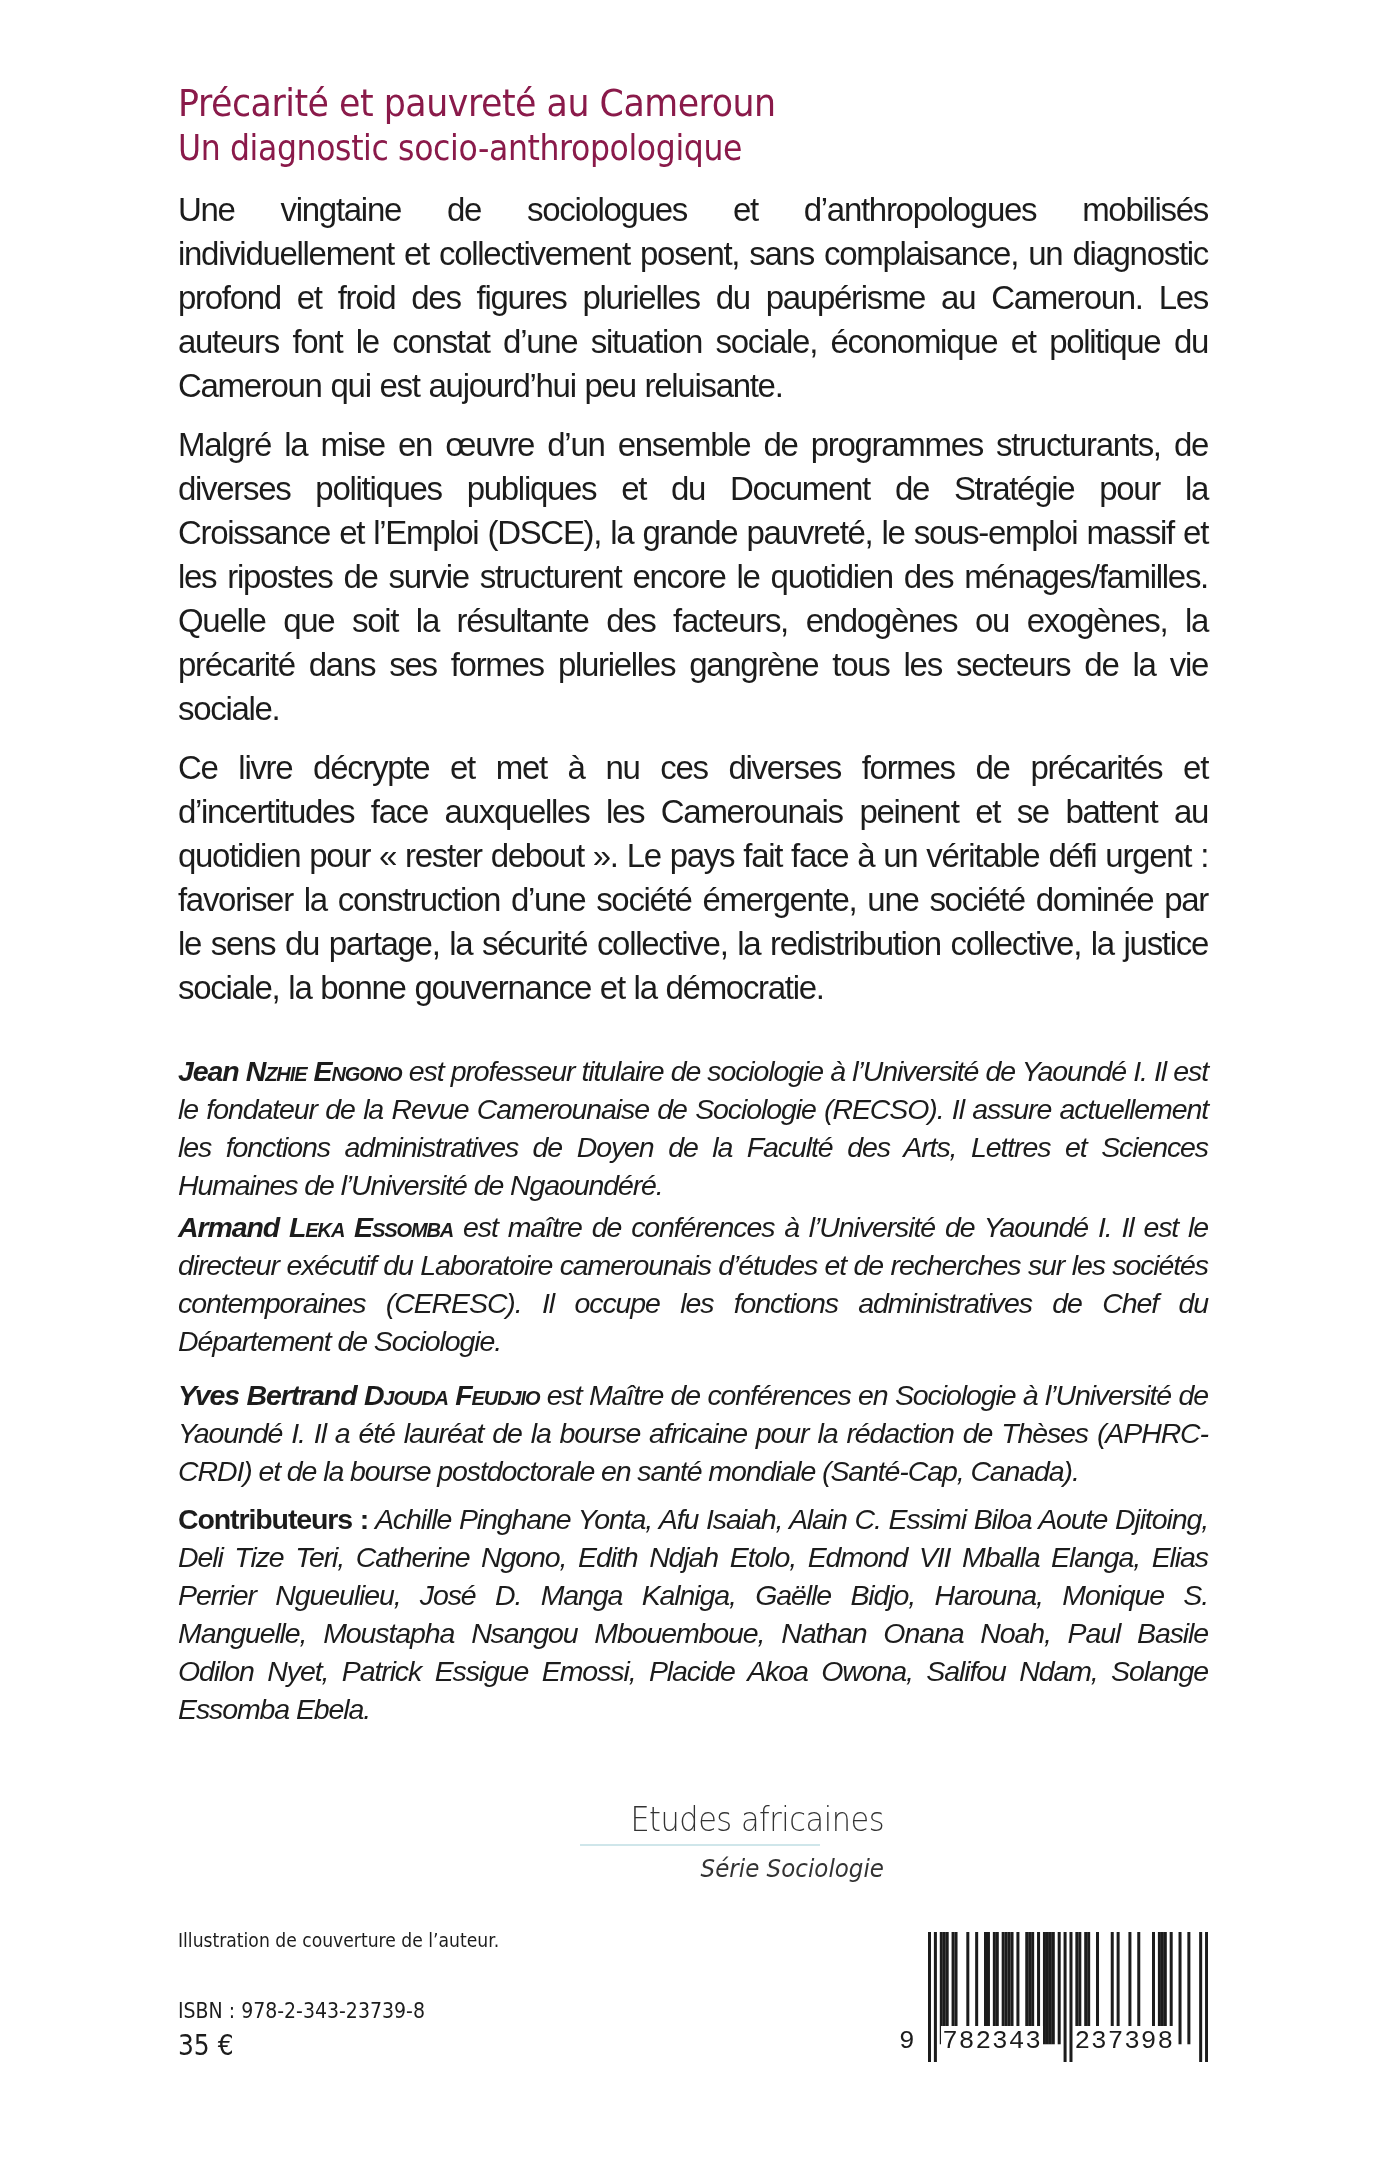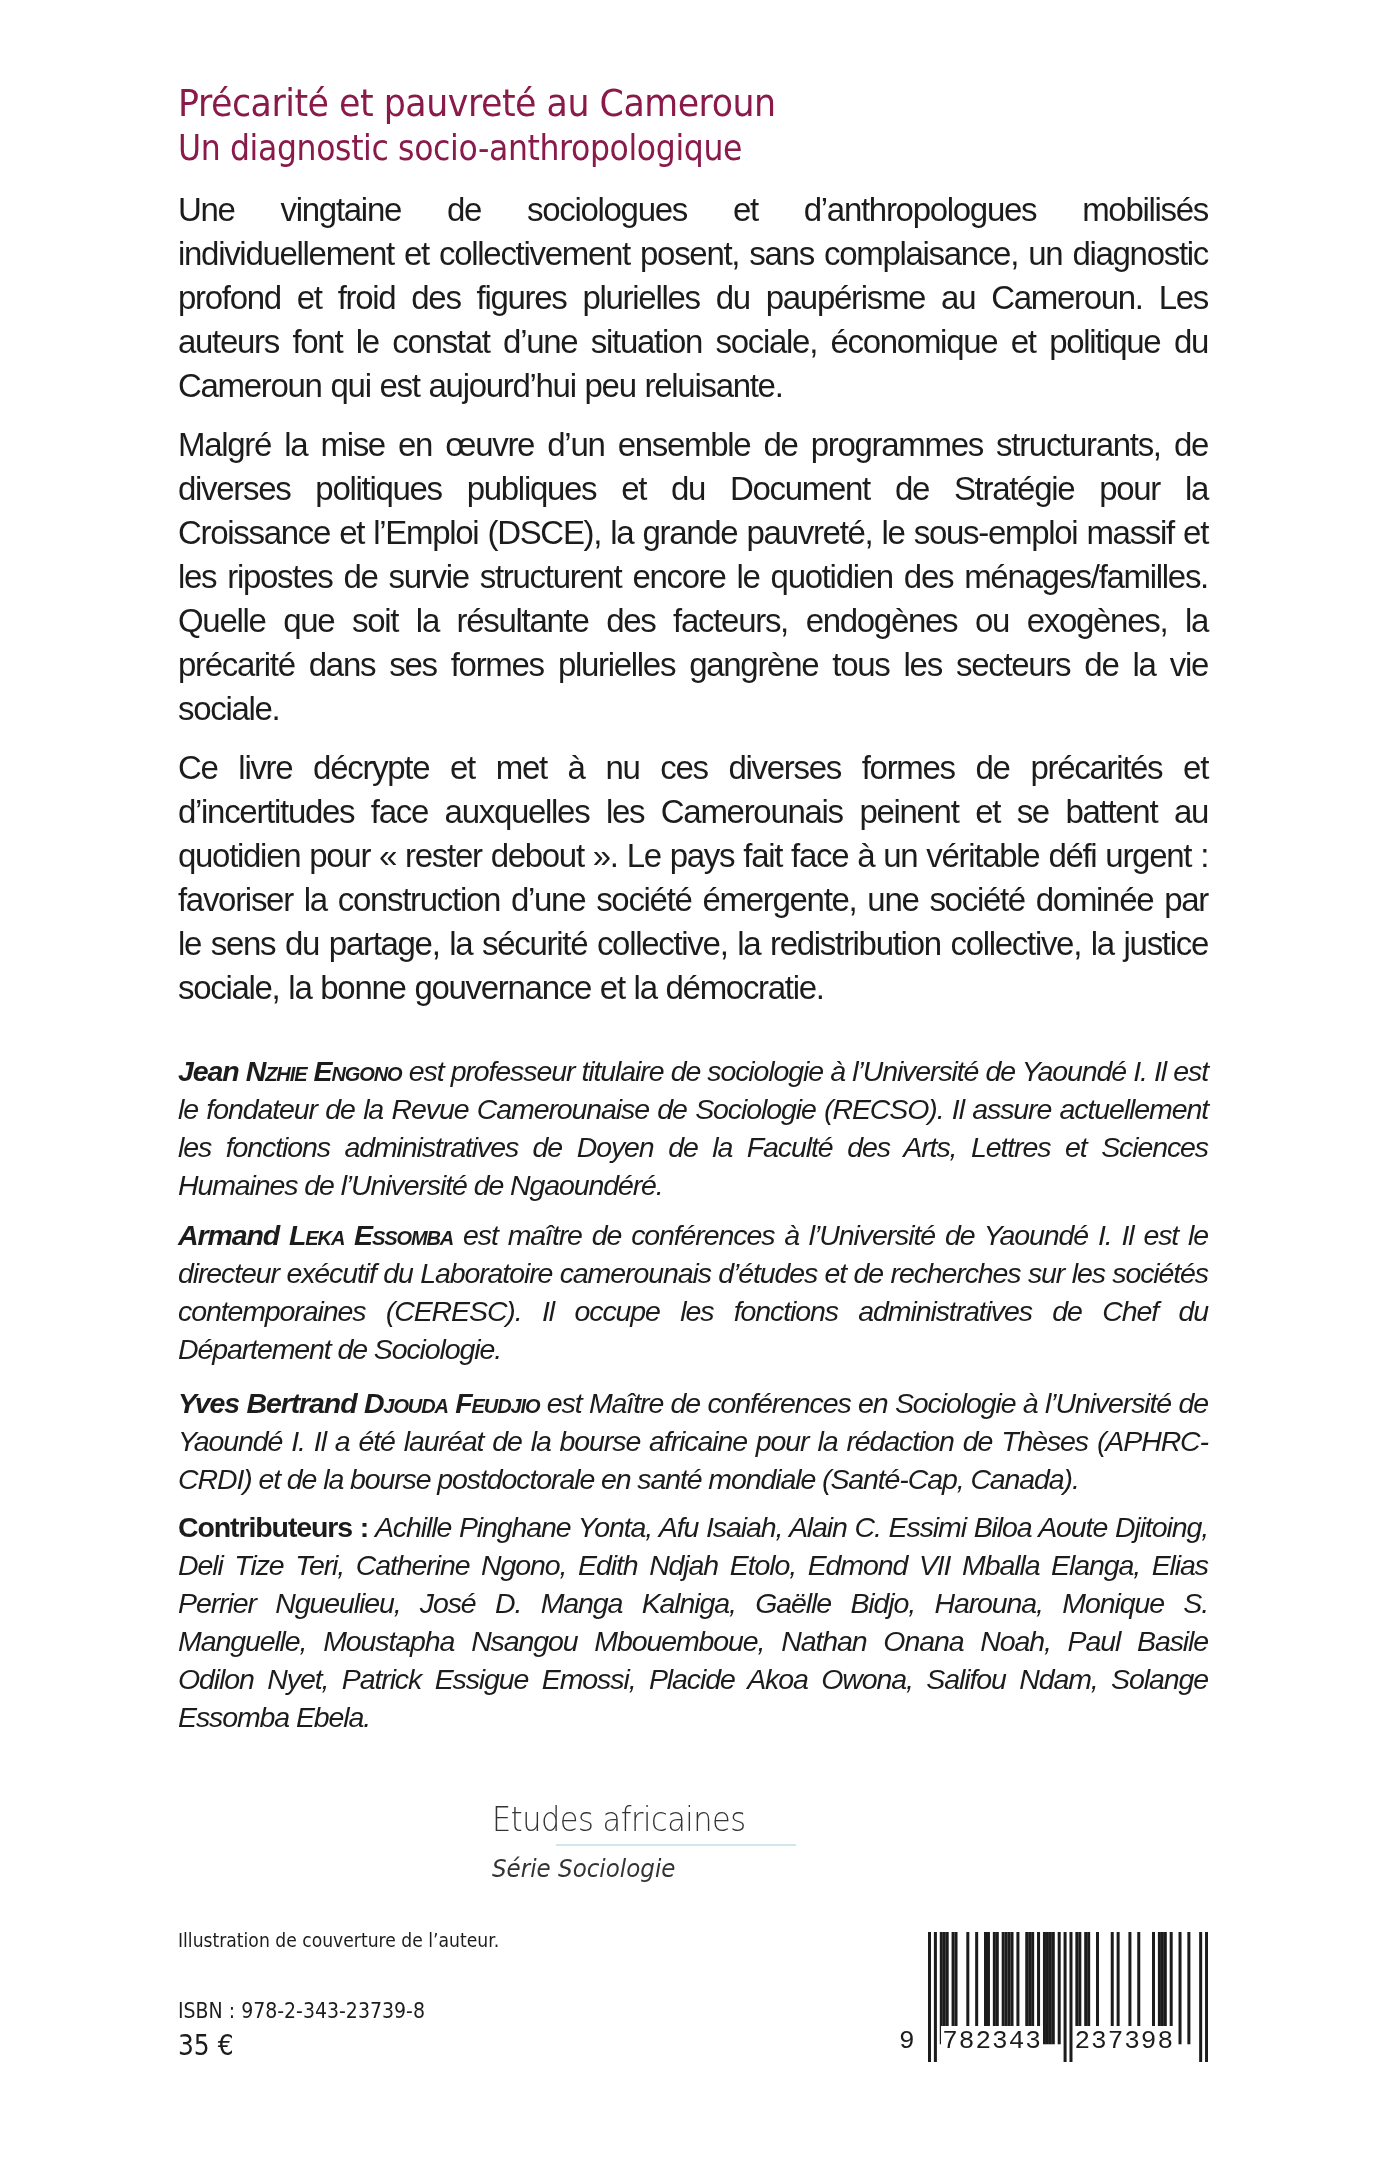--- a/index.html
+++ b/index.html
@@ -13,21 +13,21 @@
   .body-text { position: absolute; left: 178px; width: 1030px; font-family: "Liberation Sans", sans-serif; font-size: 33px; line-height: 44px; text-align: justify; letter-spacing: -1.3px; word-spacing: 1px; color: #1c1c1c; }
   .body-text p { margin: 0 0 15px 0; }
   #intro { top: 188px; }
 
   .bio-text { position: absolute; left: 178px; width: 1030px; font-family: "Liberation Sans", sans-serif; font-style: italic; font-size: 28.5px; line-height: 38px; text-align: justify; letter-spacing: -1.1px; color: #1c1c1c; }
   .bio-text p { margin: 0 0 10px 0; }
   .bio-text .name { font-weight: bold; }
   .bio-text .sc { font-weight: bold; font-variant: small-caps; }
   #bios { top: 1052px; }
 
-  .series { position: absolute; left: 476px; top: 1800px; width: 400px; text-align: left; }
+  .series { position: absolute; left: 500px; top: 1800px; width: 400px; text-align: right; }
   .series-name { font-family: "DejaVu Sans", sans-serif; font-weight: 200; font-size: 33px; color: #333; letter-spacing: -0.5px; line-height: 40px; transform: scaleX(0.92); }
   .series-rule { width: 240px; height: 2px; background: #cfe6ea; margin: 4px auto 6px auto; }
   .series-sub { font-family: "DejaVu Sans", sans-serif; font-style: italic; font-size: 25px; color: #333; line-height: 34px; transform: scaleX(0.92); }
 
   .footer-left { position: absolute; left: 178px; font-family: "DejaVu Sans", sans-serif; color: #1c1c1c; transform: scaleX(0.86); transform-origin: left top; white-space: nowrap; }
   #illustration { top: 1928px; font-size: 20px; }
   #isbn { top: 1998px; font-size: 22px; }
   #price { top: 2028px; font-size: 29px; }
 
   .barcode { position: absolute; left: 928px; top: 1932px; width: 280px; height: 130px; }
@@ -44,21 +44,21 @@
     <div class="subtitle">Un diagnostic socio-anthropologique</div>
   </div>
 
   <div class="body-text" id="intro">
     <p>Une vingtaine de sociologues et d’anthropologues mobilisés individuellement et collectivement posent, sans complaisance, un diagnostic profond et froid des figures plurielles du paupérisme au Cameroun. Les auteurs font le constat d’une situation sociale, économique et politique du Cameroun qui est aujourd’hui peu reluisante.</p>
     <p>Malgré la mise en œuvre d’un ensemble de programmes structurants, de diverses politiques publiques et du Document de Stratégie pour la Croissance et l’Emploi (DSCE), la grande pauvreté, le sous-emploi massif et les ripostes de survie structurent encore le quotidien des ménages/familles. Quelle que soit la résultante des facteurs, endogènes ou exogènes, la précarité dans ses formes plurielles gangrène tous les secteurs de la vie sociale.</p>
     <p>Ce livre décrypte et met à nu ces diverses formes de précarités et d’incertitudes face auxquelles les Camerounais peinent et se battent au quotidien pour « rester debout ». Le pays fait face à un véritable défi urgent : favoriser la construction d’une société émergente, une société dominée par le sens du partage, la sécurité collective, la redistribution collective, la justice sociale, la bonne gouvernance et la démocratie.</p>
   </div>
 
   <div class="bio-text" id="bios">
-    <p style="margin-bottom:12px;">
+    <p style="margin-bottom:4px;">
       <span class="name">Jean</span>
       <span class="sc">Nzhie Engono</span>
       <span>est professeur titulaire de sociologie à l’Université de Yaoundé I. Il est le fondateur de la Revue Camerounaise de Sociologie (RECSO). Il assure actuellement les fonctions administratives de Doyen de la Faculté des Arts, Lettres et Sciences Humaines de l’Université de Ngaoundéré.</span>
     </p>
     <p style="margin-bottom:16px;">
       <span class="name">Armand</span>
       <span class="sc">Leka Essomba</span>
       <span>est maître de conférences à l’Université de Yaoundé I. Il est le directeur exécutif du Laboratoire camerounais d’études et de recherches sur les sociétés contemporaines (CERESC). Il occupe les fonctions administratives de Chef du Département de Sociologie.</span>
     </p>
     <p>

